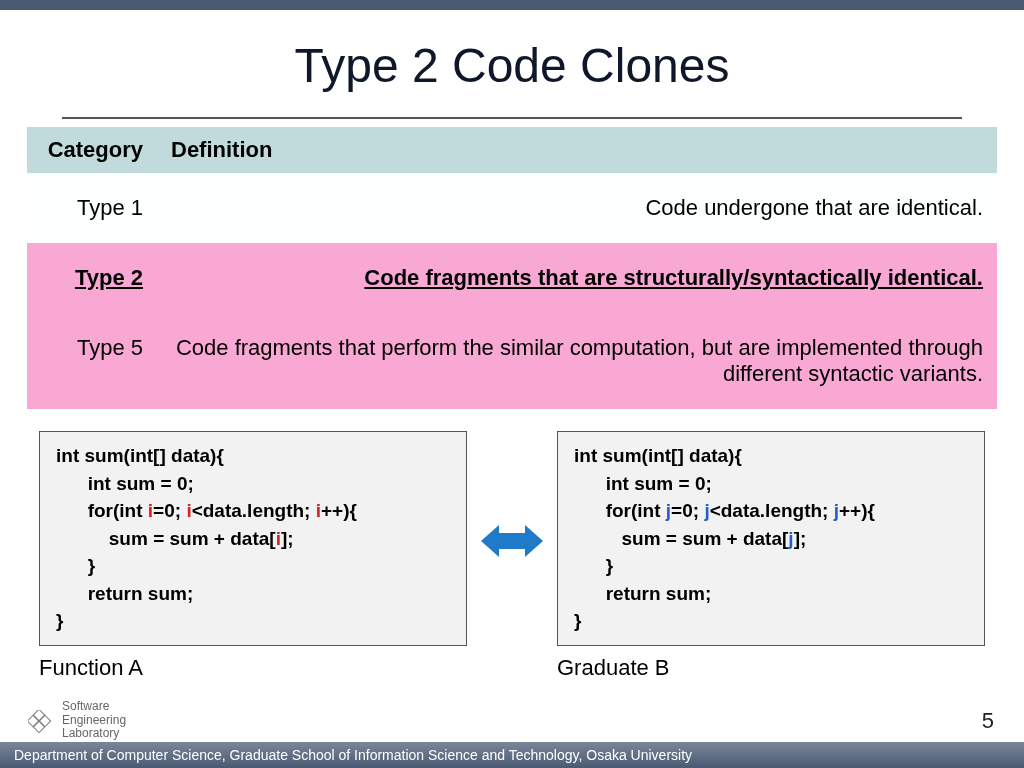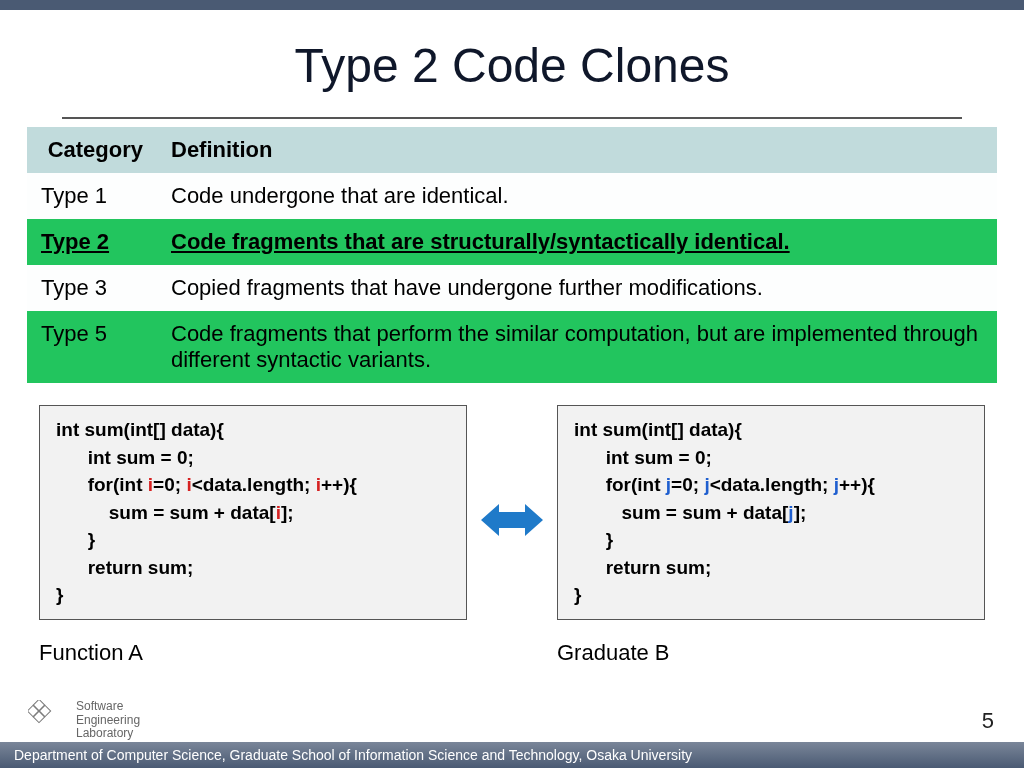--- a/index.html
+++ b/index.html
@@ -37,25 +37,26 @@
     font-size: 22px;
   }
   .table th {
     background: #c1dbdc;
     padding: 10px 14px;
     font-weight: bold;
     text-align: right;
   }
   .table th.def { text-align: left; }
   .table td {
-    padding: 10px 14px;
+    padding: 22px 14px;
     vertical-align: top;
+    text-align: right;
   }
   .row-odd { background: #fdfefe; }
-  .row-even { background: #22c55e; }
+  .row-even { background: #f9a8d4; }
   .bold-under { font-weight: bold; text-decoration: underline; }
   .label-cell { width: 130px; }
 
   .code-area {
     display: flex;
     align-items: center;
     justify-content: center;
     margin-top: 22px;
     gap: 12px;
     padding: 0 28px;
@@ -70,21 +71,21 @@
     font-weight: bold;
     line-height: 1.45;
     width: 428px;
     white-space: pre;
     color: #000;
   }
   .code-box .red { color: #d62222; }
   .code-box .blue { color: #1f5fcf; }
   .func-label {
     font-size: 22px;
-    margin-top: 20px;
+    margin-top: 9px;
     font-weight: normal;
   }
   .arrow-wrap { width: 66px; display:flex; justify-content:center; padding-bottom:30px;}
   .arrow-wrap svg { display:block; }
 
   .footer {
     position: absolute;
     bottom: 0;
     left: 0;
     width: 100%;
@@ -96,22 +97,22 @@
     padding: 4px 14px;
     height: 26px;
     display:flex;
     align-items:center;
   }
   .lab-box {
     position: absolute;
     bottom: 28px;
     left: 28px;
     display: flex;
-    align-items: flex-start;
-    gap: 18px;
+    align-items: flex-end;
+    gap: 4px;
     color: #666;
     font-size: 12px;
     line-height: 1.1;
   }
   .lab-icon svg { display:block; }
   .slide-num {
     position: absolute;
     right: 30px;
     bottom: 34px;
     font-size: 22px;
@@ -134,24 +135,20 @@
     </tr>
   </thead>
   <tbody>
     <tr class="row-odd">
       <td class="label-cell">Type 1</td>
       <td>Code undergone that are identical.</td>
     </tr>
     <tr class="row-even">
       <td class="label-cell bold-under">Type 2</td>
       <td class="bold-under">Code fragments that are structurally/syntactically identical.</td>
-    </tr>
-    <tr class="row-odd">
-      <td class="label-cell">Type 3</td>
-      <td>Copied fragments that have undergone further modifications.</td>
     </tr>
     <tr class="row-even">
       <td class="label-cell">Type 5</td>
       <td>Code fragments that perform the similar computation, but are implemented through different syntactic variants.</td>
     </tr>
   </tbody>
 </table>
 
 <div class="code-area">
   <div class="code-col">

